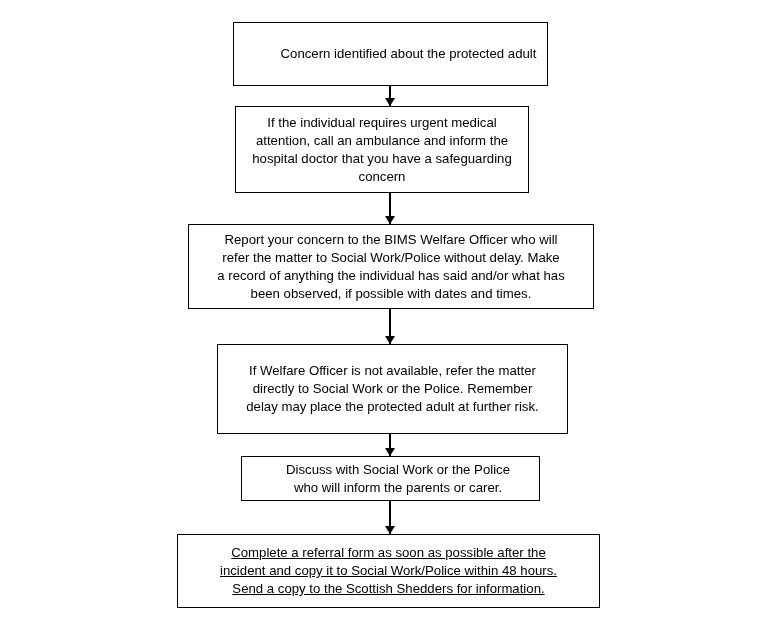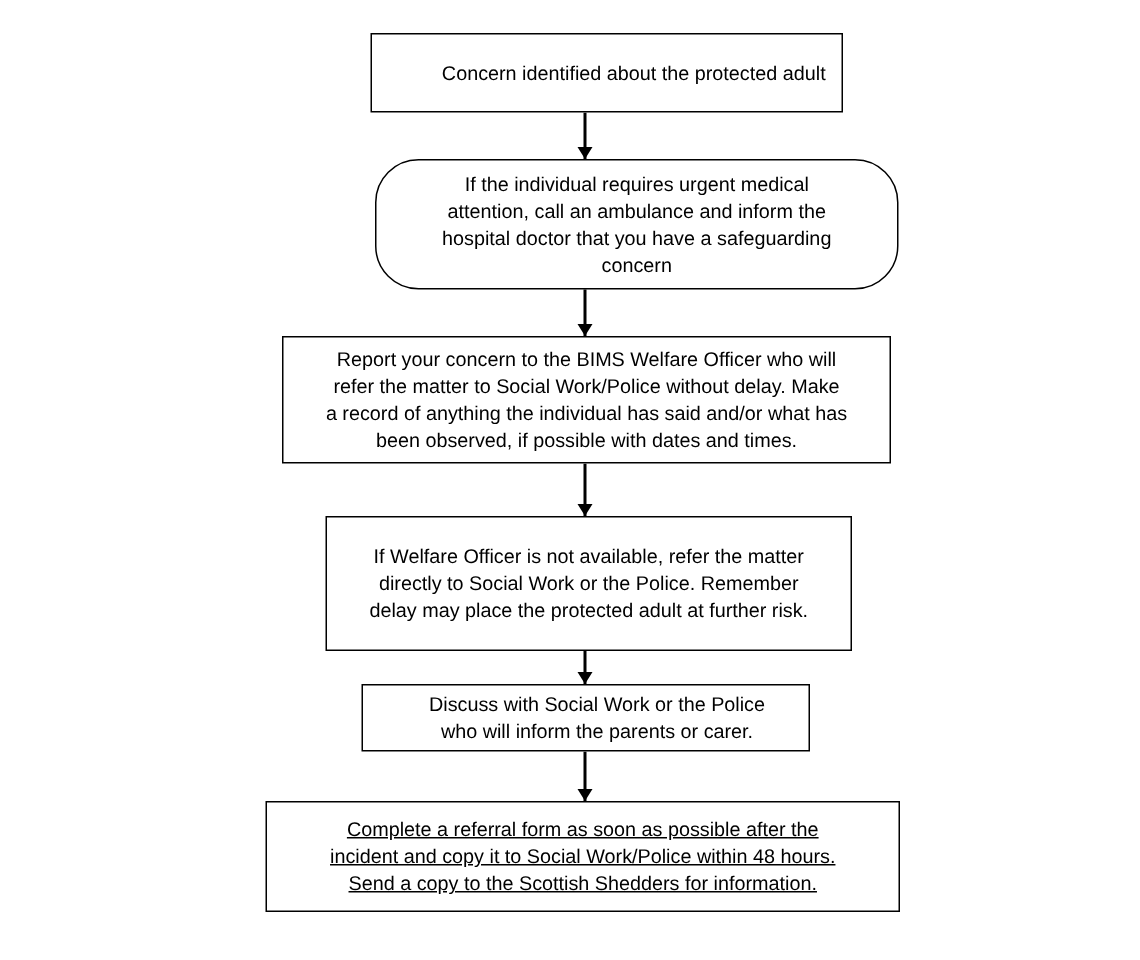--- a/index.html
+++ b/index.html
@@ -83,24 +83,24 @@
       <div class="head"></div>
     </div>
     <div class="connector" style="left: 390px; top: 434px; height: 22px;">
       <div class="line" style="height: 22px;"></div>
       <div class="head"></div>
     </div>
     <div class="connector" style="left: 390px; top: 501px; height: 33px;">
       <div class="line" style="height: 33px;"></div>
       <div class="head"></div>
     </div>
-    <div class="node" style="left: 247px; top: 22px; width: 315px; height: 53px; padding-left: 36px;">
+    <div class="node" style="left: 233px; top: 22px; width: 315px; height: 64px; padding-left: 36px;">
       <span class="node-text">Concern identified about the protected adult</span>
     </div>
-    <div class="node" style="left: 250px; top: 106px; width: 349px; height: 87px; border-radius: 29px;">
+    <div class="node" style="left: 235px; top: 106px; width: 294px; height: 87px;">
       <span class="node-text">If the individual requires urgent medical
 attention, call an ambulance and inform the
 hospital doctor that you have a safeguarding
 concern</span>
     </div>
     <div class="node" style="left: 188px; top: 224px; width: 406px; height: 85px;">
       <span class="node-text">Report your concern to the BIMS Welfare Officer who will
 refer the matter to Social Work/Police without delay.  Make
 a record of anything the individual has said and/or what has
 been observed, if possible with dates and times.</span>

